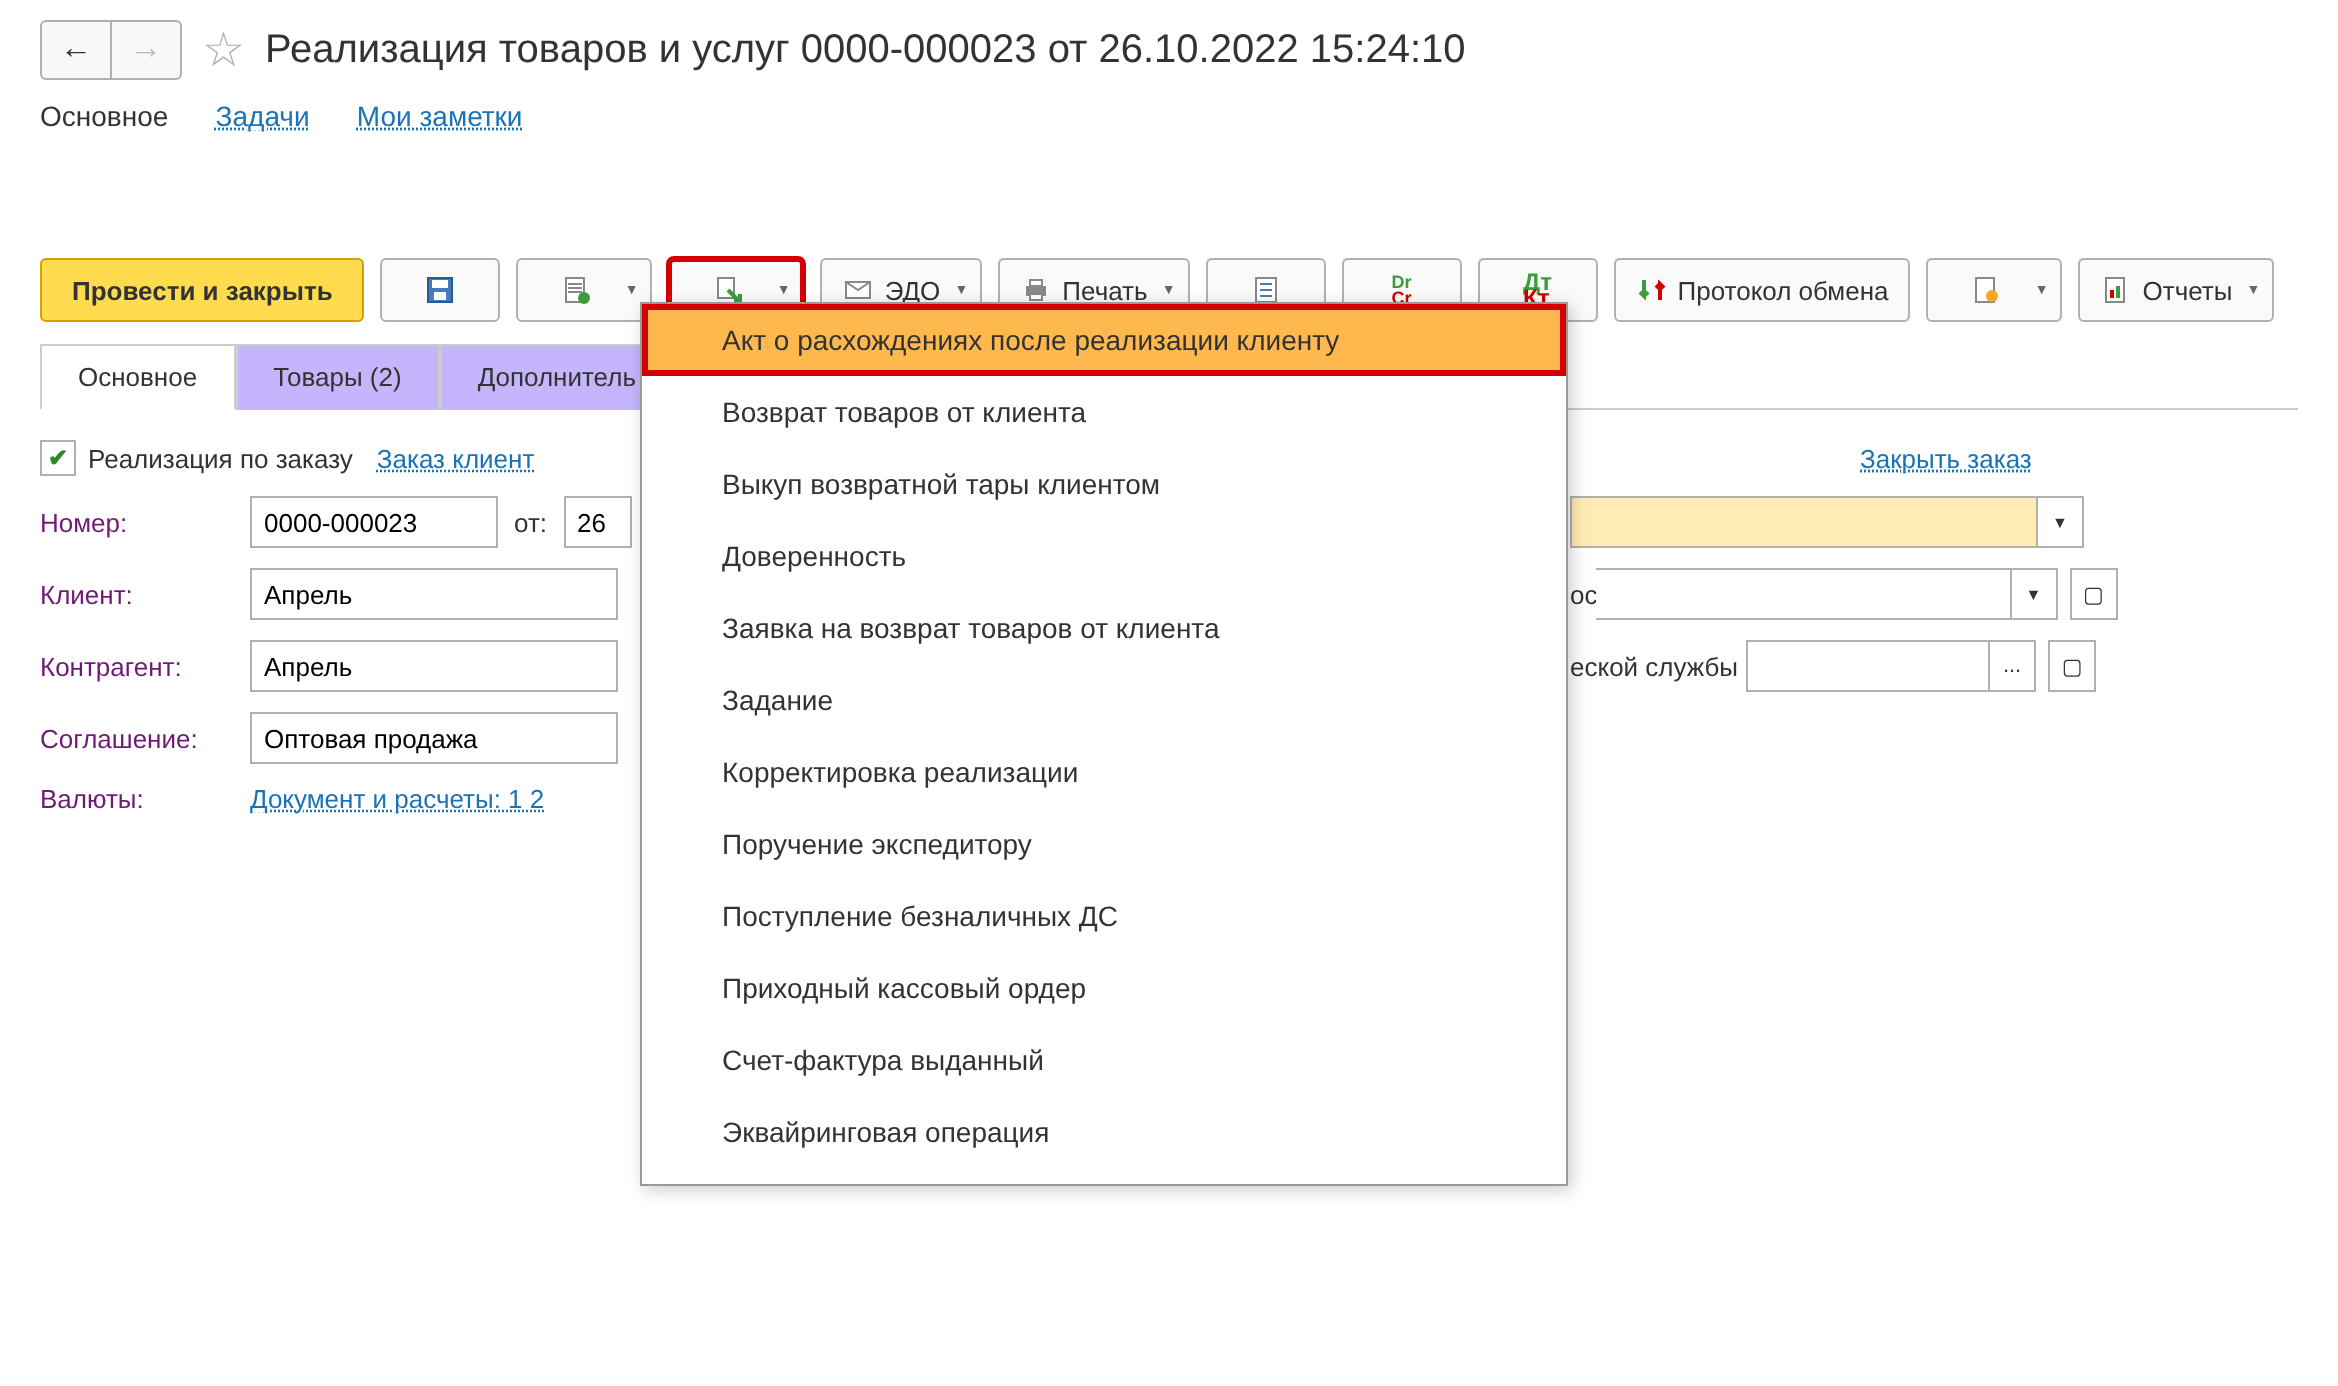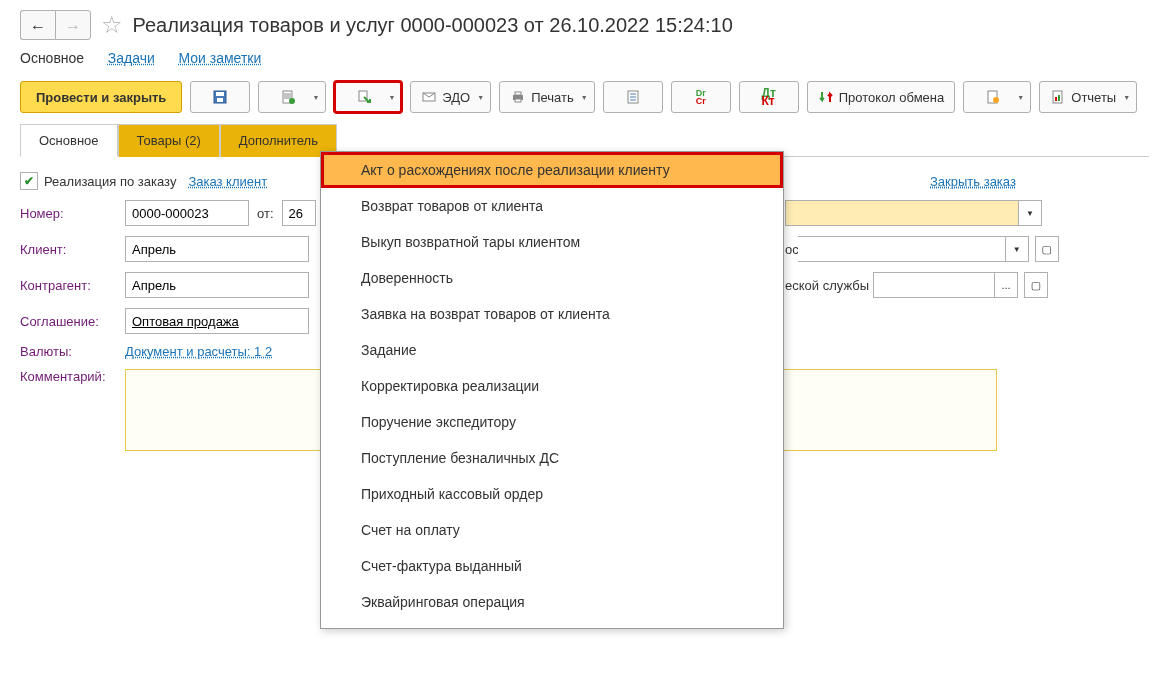--- a/index.html
+++ b/index.html
@@ -53,20 +53,21 @@
     color: #1a73b7;
     text-decoration: underline dotted;
     cursor: pointer;
   }
   .toolbar {
     padding: 0 20px 10px 20px;
     display: flex;
     align-items: center;
     gap: 8px;
     flex-wrap: wrap;
+    margin-top: 48px;
   }
   .btn {
     border: 1px solid #b0b0b0;
     background: #fafafa;
     height: 30px;
     padding: 0 10px;
     display: inline-flex;
     align-items: center;
     justify-content: center;
     cursor: pointer;
@@ -98,21 +99,21 @@
   }
   .tabs {
     display: flex;
     margin: 0 20px;
     border-bottom: 1px solid #ccc;
   }
   .tab {
     padding: 8px 18px;
     border: 1px solid #ccc;
     border-bottom: none;
-    background: #eab308;
+    background: #c4b5fd;
     cursor: pointer;
     font-size: 13px;
     position: relative;
     top: 1px;
   }
   .tab.active {
     background: #fff;
     border-bottom: 1px solid #fff;
   }
   .form-area {
@@ -329,43 +330,38 @@
     <div style="position:absolute; left:785px; display:flex; align-items:center;">
       <span style="color:#333;">еской службы</span>
       <input class="input-text" style="width: 108px; margin-left: 4px;">
       <div class="sel-chevron" style="font-size:11px;">...</div>
       <div class="open-btn">▢</div>
     </div>
   </div>
 
   <div class="form-row">
     <span class="form-label">Соглашение:</span>
-    <input class="input-text" style="width: 170px; text-decoration: underline;" value="Оптовая продажа">
+    <input class="input-text" style="width: 170px;" value="Оптовая продажа">
   </div>
 
   <div class="form-row">
     <span class="form-label">Валюты:</span>
     <a class="formlink">Документ и расчеты: 1 2</a>
   </div>
 
 
-  <div class="form-row" style="align-items:flex-start;">
-    <span class="form-label">Комментарий:</span>
-    <div class="textarea"></div>
-  </div>
 
 </div>
 
 <div class="dropdown-menu">
   <div class="dropdown-item selected">Акт о расхождениях после реализации клиенту</div>
   <div class="dropdown-item">Возврат товаров от клиента</div>
   <div class="dropdown-item">Выкуп возвратной тары клиентом</div>
   <div class="dropdown-item">Доверенность</div>
   <div class="dropdown-item">Заявка на возврат товаров от клиента</div>
   <div class="dropdown-item">Задание</div>
   <div class="dropdown-item">Корректировка реализации</div>
   <div class="dropdown-item">Поручение экспедитору</div>
   <div class="dropdown-item">Поступление безналичных ДС</div>
   <div class="dropdown-item">Приходный кассовый ордер</div>
-  <div class="dropdown-item">Счет на оплату</div>
   <div class="dropdown-item">Счет-фактура выданный</div>
   <div class="dropdown-item">Эквайринговая операция</div>
 </div>
 
 </body></html>

